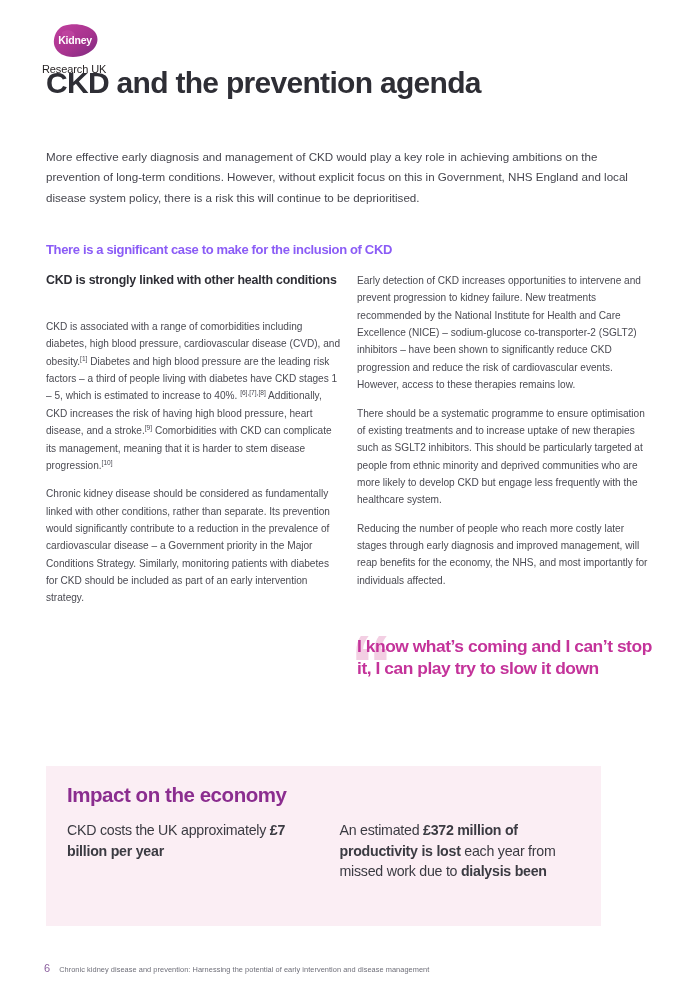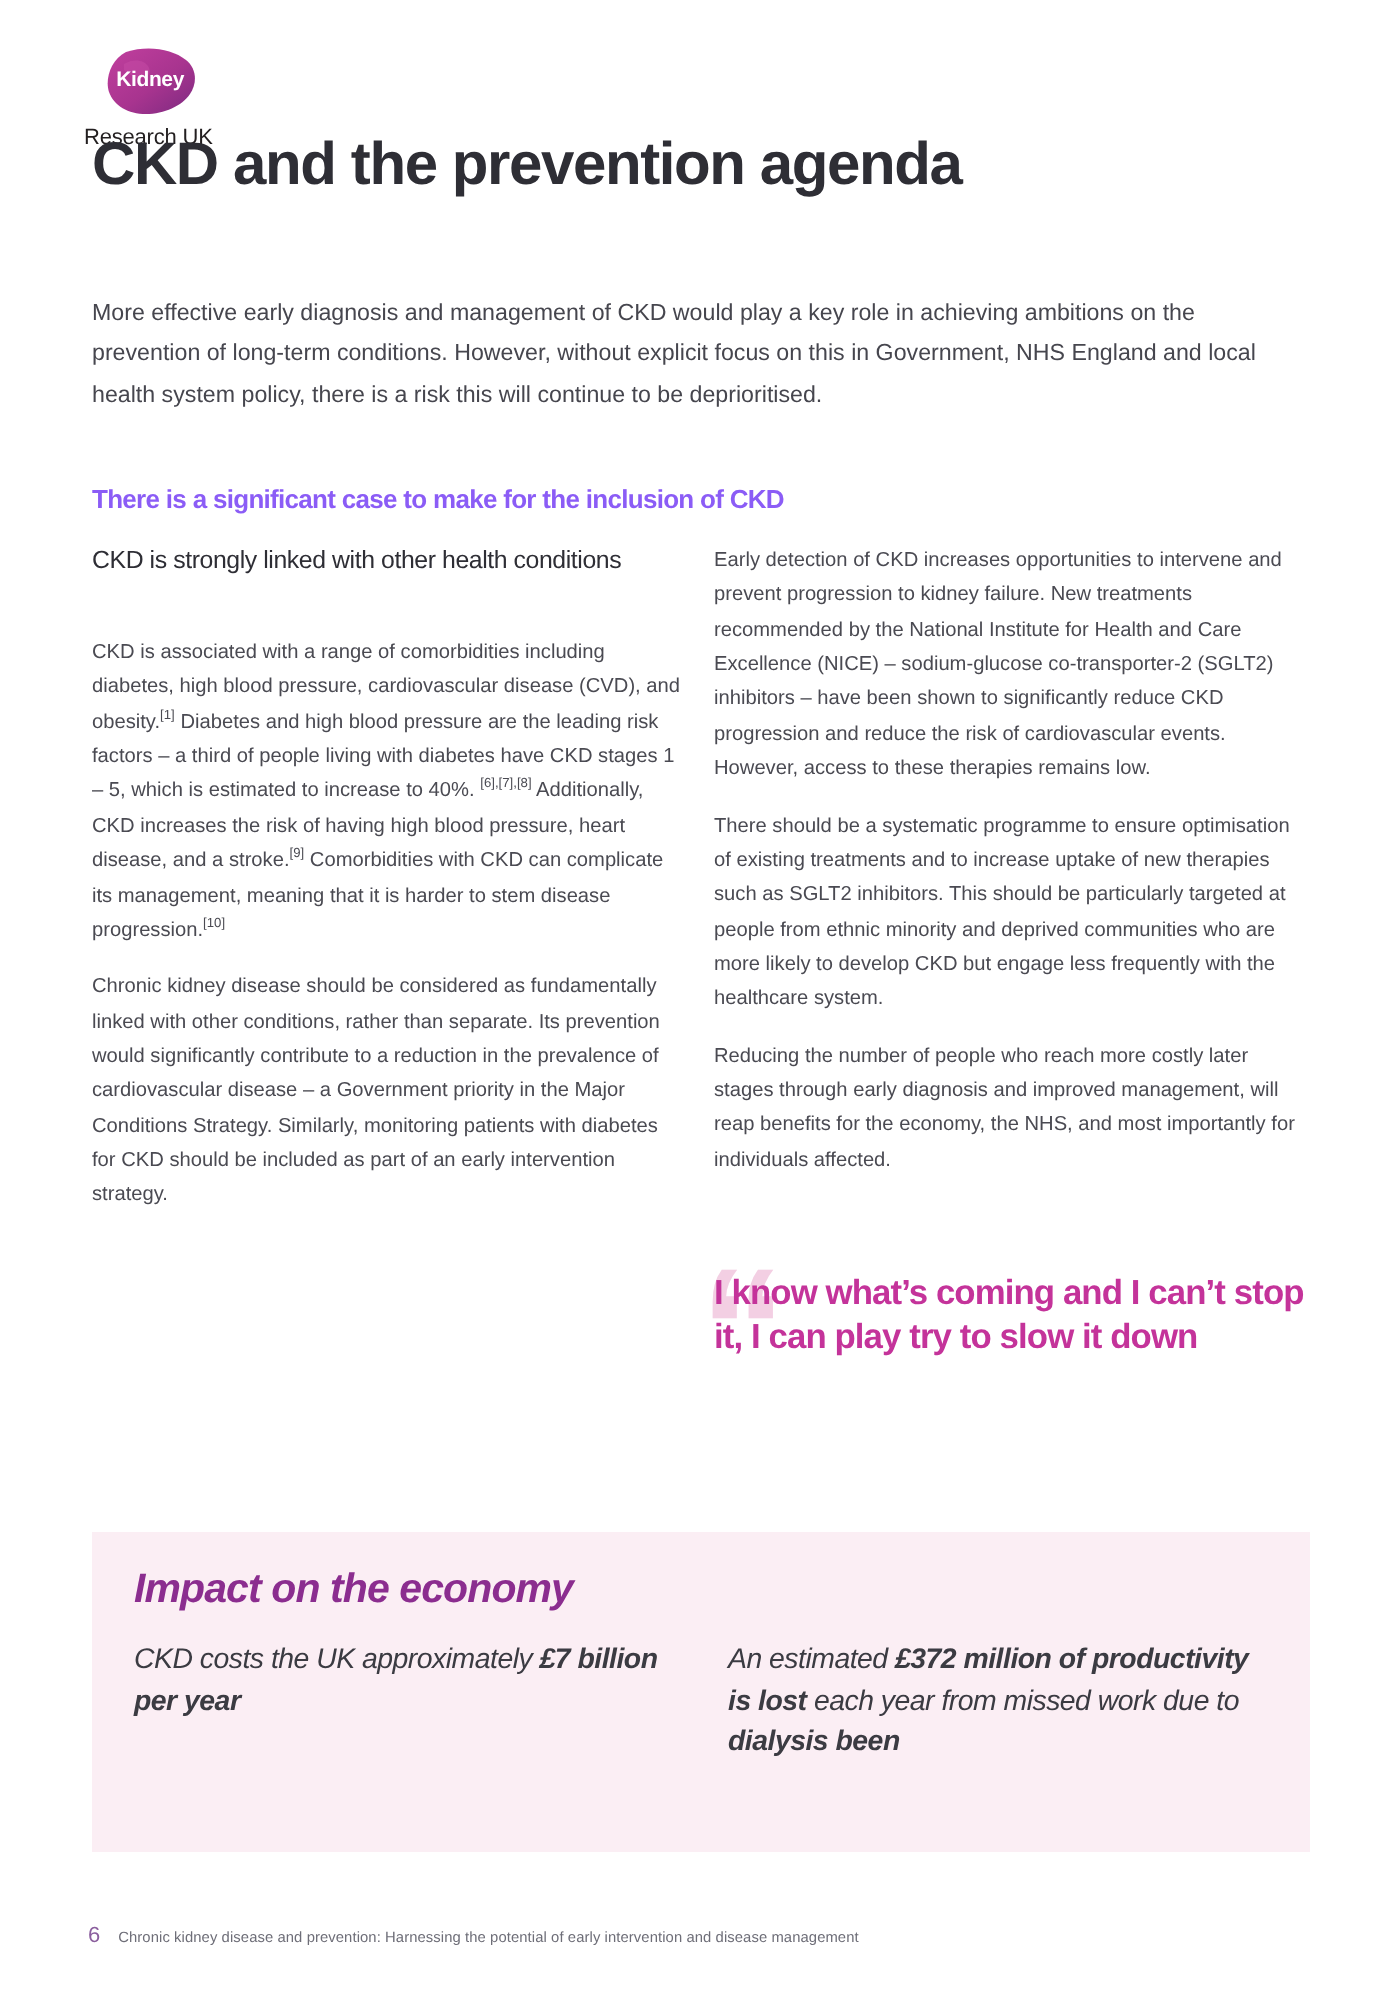--- a/index.html
+++ b/index.html
@@ -97,21 +97,21 @@
   .col {
     position: absolute;
     top: 272px;
     width: 295px;
   }
   .col-left  { left: 46px; }
   .col-right { left: 357px; }
 
   .col-subhead {
     font-size: 12.4px;
-    font-weight: normal;
+    font-weight: bold;
     color: #2e2e35;
     line-height: 1.38;
     letter-spacing: -0.2px;
     margin-bottom: 10px;
     min-height: 36px;
   }
 
   .col p {
     font-size: 10.1px;
     line-height: 1.72;
@@ -161,24 +161,23 @@
     font-size: 11.6px;
     color: #8e4a9e;
     letter-spacing: -0.1px;
   }
 
   
   .impact-box {
     position: absolute;
     left: 46px;
     top: 766px;
-    width: 609px;
+    width: 555px;
     height: 160px;
     background: #fbeef4;
-    font-style: italic;
   }
   .impact-title {
     position: absolute;
     left: 21px;
     top: 17px;
     font-size: 20.5px;
     font-weight: bold;
     color: #8b2d8f;
     letter-spacing: -0.45px;
   }
@@ -236,21 +235,21 @@
         <path d="M10,2 C21,-1.5 33,0.5 40,6 C45,10 46,17 42,23 C38,29 29,33 20,33 C11,33 4,29 1.5,22 C-0.5,16 2,6 10,2 Z" fill="url(#kgrad)"></path>
         <path d="M9,8 C14,5 19,6 21,9 C23,12 21,15 18,15 C14,15 11,13 9,11 Z" fill="#c94fa8" opacity="0.45"></path>
       </svg>
       <span class="logo-word">Kidney</span>
     </div>
     <span class="logo-text">Research UK</span>
   </div>
 
   <h1 class="page-title">CKD and the prevention agenda</h1>
 
-  <p class="intro">More effective early diagnosis and management of CKD would play a key role in achieving ambitions on the prevention of long-term conditions. However, without explicit focus on this in Government, NHS England and local health system policy, there is a risk this will continue to be deprioritised.</p>
+  <p class="intro">More effective early diagnosis and management of CKD would play a key role in achieving ambitions on the prevention of long-term conditions. However, without explicit focus on this in Government, NHS England and local disease system policy, there is a risk this will continue to be deprioritised.</p>
 
   <h2 class="section-heading">There is a significant case to make for the inclusion of CKD</h2>
 
   <div class="col col-left">
     <div class="col-subhead">CKD is strongly linked with other health conditions</div>
     <p><span>CKD is associated with a range of comorbidities including diabetes, high blood pressure, cardiovascular disease (CVD), and obesity.</span><sup>[1]</sup><span> Diabetes and high blood pressure are the leading risk factors – a third of people living with diabetes have CKD stages 1 – 5, which is estimated to increase to 40%. </span><sup>[6],[7],[8]</sup><span> Additionally, CKD increases the risk of having high blood pressure, heart disease, and a stroke.</span><sup>[9]</sup><span> Comorbidities with CKD can complicate its management, meaning that it is harder to stem disease progression.</span><sup>[10]</sup></p>
     <p>Chronic kidney disease should be considered as fundamentally linked with other conditions, rather than separate. Its prevention would significantly contribute to a reduction in the prevalence of cardiovascular disease – a Government priority in the Major Conditions Strategy. Similarly, monitoring patients with diabetes for CKD should be included as part of an early intervention strategy.</p>
   </div>
 
   <div class="col col-right">

